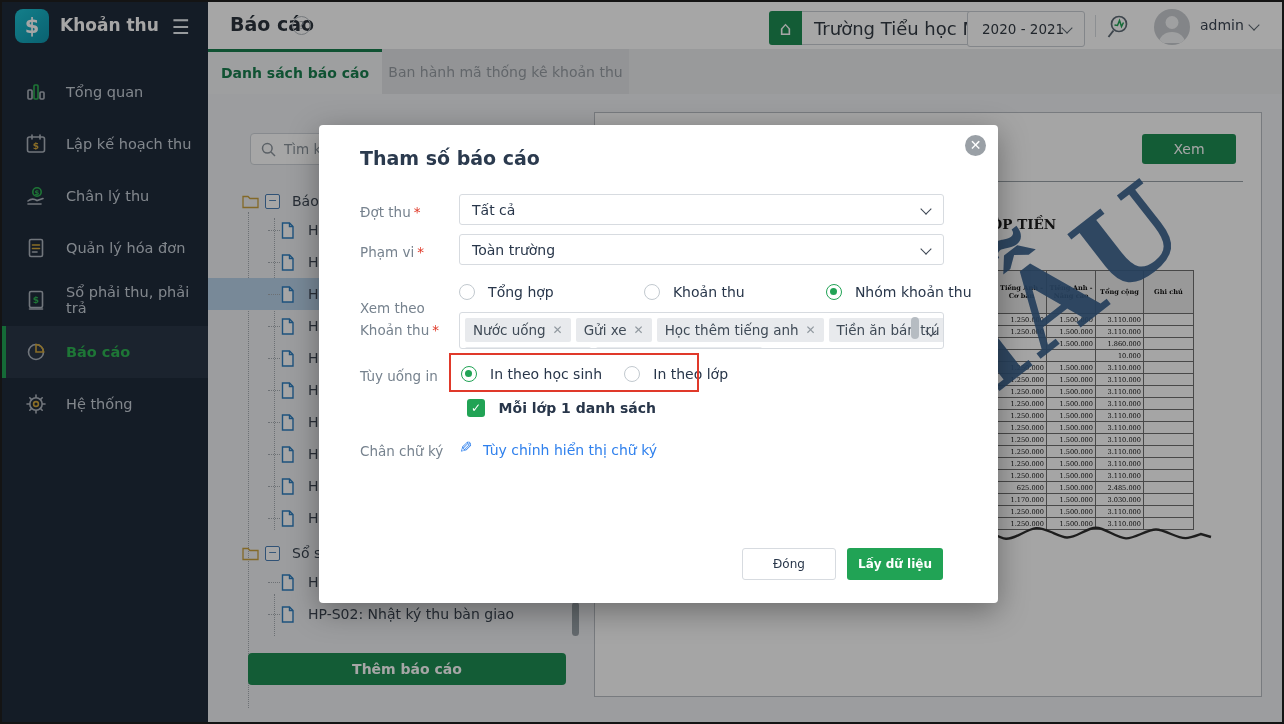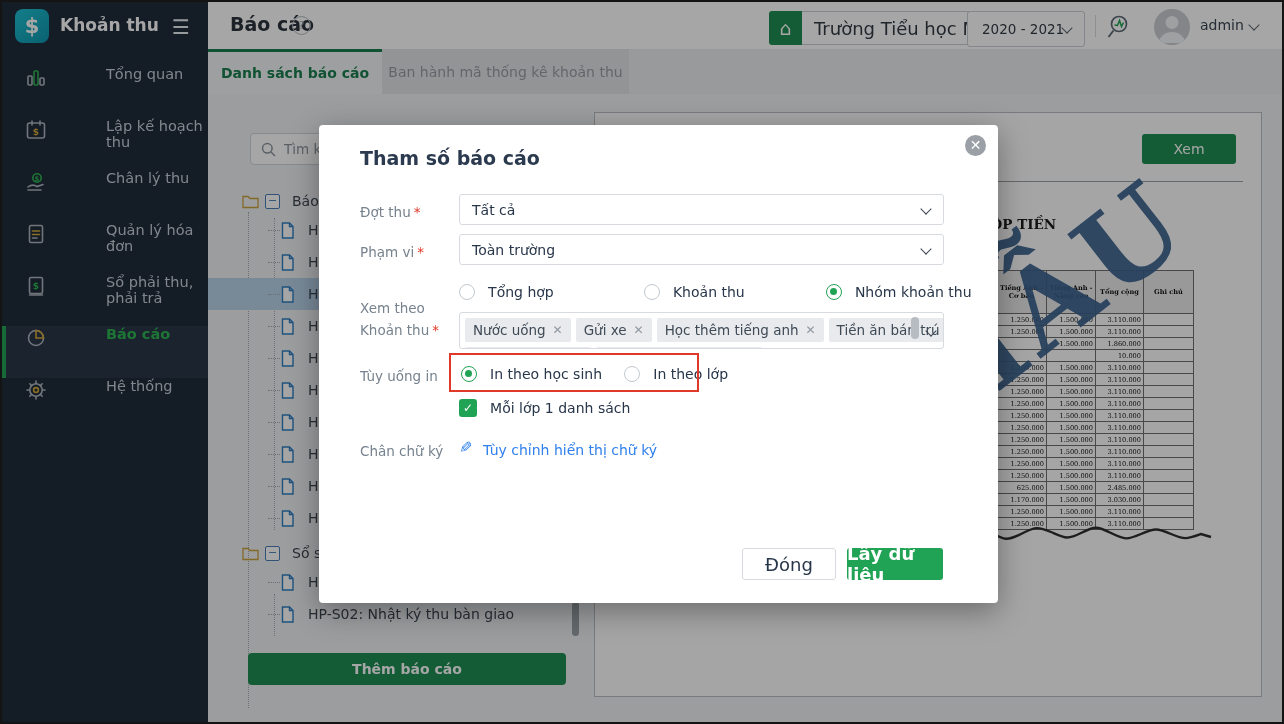--- a/index.html
+++ b/index.html
@@ -12,21 +12,21 @@
   .abs{position:absolute;}
   
   .sidebar{left:0;top:0;width:206px;height:100%;background:var(--sidebar_bg,#202b3b);z-index:5;}
   .logo-row{position:relative;height:52px;}
   .logo-tile{position:absolute;left:13px;top:7px;width:34px;height:34px;border-radius:8px;
     background:linear-gradient(140deg,#1ec3d4,#0f96ad);color:#fff;font-size:21px;font-weight:bold;
     display:flex;align-items:center;justify-content:center;}
   .logo-title{position:absolute;left:58px;top:13px;color:#fff;font-size:17px;font-weight:bold;}
   .burger{position:absolute;right:14px;top:13px;width:22px;color:#e8edf2;font-size:20px;cursor:pointer;}
   .side-menu{position:absolute;top:64px;left:0;right:0;}
-  .side-item{position:relative;height:52px;display:flex;align-items:flex-start;cursor:pointer;gap:40px;}
+  .side-item{position:relative;height:52px;display:flex;align-items:center;cursor:pointer;}
   .side-item .side-icon{width:24px;height:24px;margin-left:22px;flex:0 0 24px;}
   .side-item .side-label{margin-left:18px;color:#c7cfd8;font-size:14.5px;}
   .side-item.active{background:#2a3648;}
   .side-item.active::before{content:"";position:absolute;left:0;top:0;bottom:0;width:4px;background:var(--green,#21a355);}
   .side-item.active .side-label{color:var(--sidebar_active_text,#2eb553);font-weight:bold;}
   
   .header{left:206px;top:0;width:1078px;height:47px;background:#fff;}
   .page-title{position:absolute;left:22px;top:11px;font-size:19px;font-weight:600;color:#2b333c;}
   .q-icon{position:absolute;left:84px;top:14px;width:17px;height:17px;border:1.5px solid #b4bac0;border-radius:50%;
     color:#9aa1a8;font-size:11px;display:flex;align-items:center;justify-content:center;}
@@ -126,21 +126,21 @@
   .chip.stubchip{width:110px;}
   .ms-thumb{position:absolute;right:24px;top:4px;width:8px;height:22px;border-radius:4px;background:#b6bcc2;}
   .ms-chev{position:absolute;right:8px;top:14px;border-color:#3c4653;}
   .redbox{position:absolute;left:130px;top:228px;width:250px;height:39px;border:2.5px solid var(--red_annotation,#e0392a);
     box-sizing:border-box;z-index:10;pointer-events:none;}
   .checkbox{display:inline-block;width:18px;height:18px;border-radius:3px;background:var(--green,#21a355);
     color:#fff;font-size:12px;line-height:18px;text-align:center;vertical-align:middle;cursor:pointer;}
   .sig-link{position:absolute;left:164px;top:317px;font-size:14px;color:var(--link_blue,#2f80ed);cursor:pointer;}
   .pencil{position:absolute;left:140px;top:313px;font-size:16px;color:var(--link_blue,#2f80ed);transform:scaleX(-1);}
   .btn{position:absolute;height:32px;border-radius:3px;display:flex;align-items:center;justify-content:center;
-    font-size:18px;box-sizing:border-box;cursor:pointer;}
+    font-size:12px;box-sizing:border-box;cursor:pointer;}
   .btn-close{left:423px;top:423px;width:94px;background:#fff;border:1px solid #d7dbe0;color:#28364a;}
   .btn-submit{left:528px;top:423px;width:96px;background:var(--green,#21a355);color:#fff;font-weight:bold;}
 </style>
 </head>
 <body>
 
 <div class="abs sidebar">
   <div class="logo-row">
     <div class="logo-tile">$</div>
     <div class="logo-title">Khoản thu</div>
@@ -610,21 +610,21 @@
 
   <div class="redbox"></div>
   <div class="f-label" style="top:243px;">Tùy uống in</div>
   <div class="abs" style="left:142px;top:238px;">
     <span class="radio on"></span>
     <span class="r-lbl">In theo học sinh</span>
     <span class="radio" style="margin-left:17px;"></span>
     <span class="r-lbl">In theo lớp</span>
   </div>
 
-  <div class="abs" style="left:140px;top:272px;">
+  <div class="abs" style="left:148px;top:272px;font-weight:bold;">
     <span class="checkbox">✓</span>
     <span class="r-lbl">Mỗi lớp 1 danh sách</span>
   </div>
 
   <div class="f-label" style="top:318px;">Chân chữ ký</div>
   <span class="pencil">✎</span>
   <div class="sig-link">Tùy chỉnh hiển thị chữ ký</div>
 
   <div class="btn btn-close">Đóng</div>
   <div class="btn btn-submit">Lấy dữ liệu</div>

